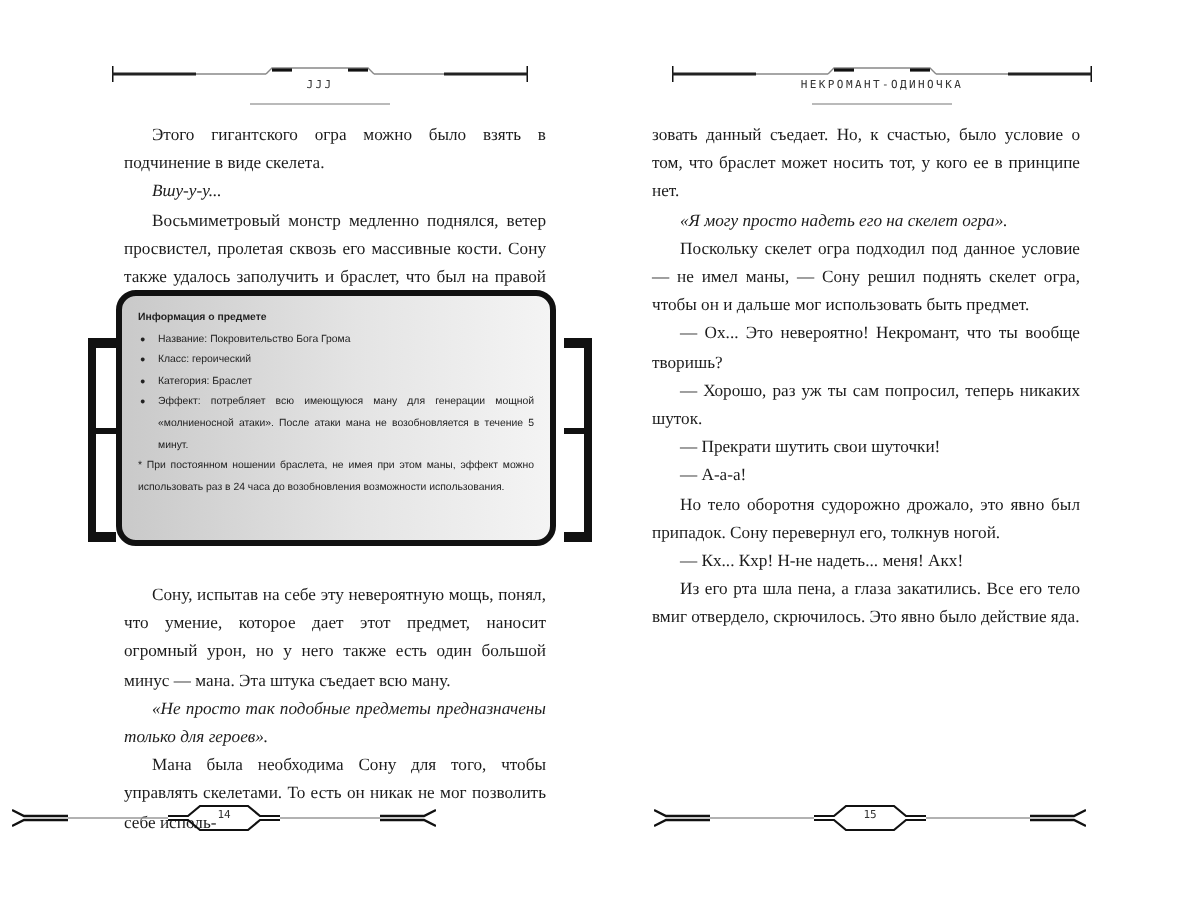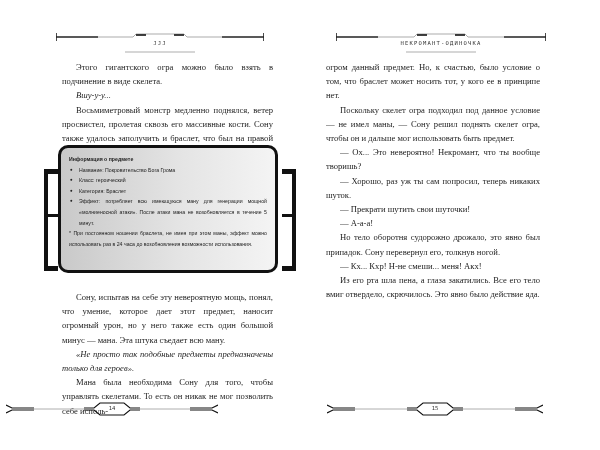--- a/index.html
+++ b/index.html
@@ -129,28 +129,29 @@
       <line x1="81" y1="7" x2="91" y2="7" stroke="#111" stroke-width="1.6"></line>
       <line x1="119" y1="7" x2="129" y2="7" stroke="#111" stroke-width="1.6"></line>
       <line x1="132" y1="9" x2="168" y2="9" stroke="#888" stroke-width="0.7"></line>
       <line x1="168" y1="9" x2="210" y2="9" stroke="#222" stroke-width="1.4"></line>
       <line x1="70" y1="24" x2="140" y2="24" stroke="#777" stroke-width="0.6"></line>
     </svg>
     <div class="running-title">НЕКРОМАНТ-ОДИНОЧКА</div>
   </div>
 
   <div class="text">
-    <p class="noindent">огром данный предмет. Но, к счастью, было условие о том, что браслет может носить тот, у кого ее в принципе нет.</p>
+    <p class="noindent">зовать данный съедает. Но, к счастью, было условие о том, что браслет может носить тот, у кого ее в принципе нет.</p>
+    <p class="italic">«Я могу просто надеть его на скелет огра».</p>
     <p>Поскольку скелет огра подходил под данное условие — не имел маны, — Сону решил поднять скелет огра, чтобы он и дальше мог использовать быть предмет.</p>
     <p>— Ох... Это невероятно! Некромант, что ты вообще творишь?</p>
     <p>— Хорошо, раз уж ты сам попросил, теперь никаких шуток.</p>
     <p>— Прекрати шутить свои шуточки!</p>
     <p>— А-а-а!</p>
     <p>Но тело оборотня судорожно дрожало, это явно был припадок. Сону перевернул его, толкнув ногой.</p>
-    <p>— Кх... Кхр! Н-не смеши... меня! Акх!</p>
+    <p>— Кх... Кхр! Н-не надеть... меня! Акх!</p>
     <p>Из его рта шла пена, а глаза закатились. Все его тело вмиг отвердело, скрючилось. Это явно было действие яда.</p>
   </div>
 
   <div class="footer">
     <svg width="216" height="16">
       <path d="M0 3 L6 6 L28 6" fill="none" stroke="#111" stroke-width="1.2"></path>
       <path d="M0 11 L6 8 L28 8" fill="none" stroke="#111" stroke-width="1.2"></path>
       <line x1="28" y1="7" x2="80" y2="7" stroke="#999" stroke-width="0.8"></line>
       <path d="M80 6 L90 6 L96 1 L120 1 L126 6 L136 6" fill="none" stroke="#111" stroke-width="1.1"></path>
       <path d="M80 8 L90 8 L96 13 L120 13 L126 8 L136 8" fill="none" stroke="#111" stroke-width="1.1"></path>

